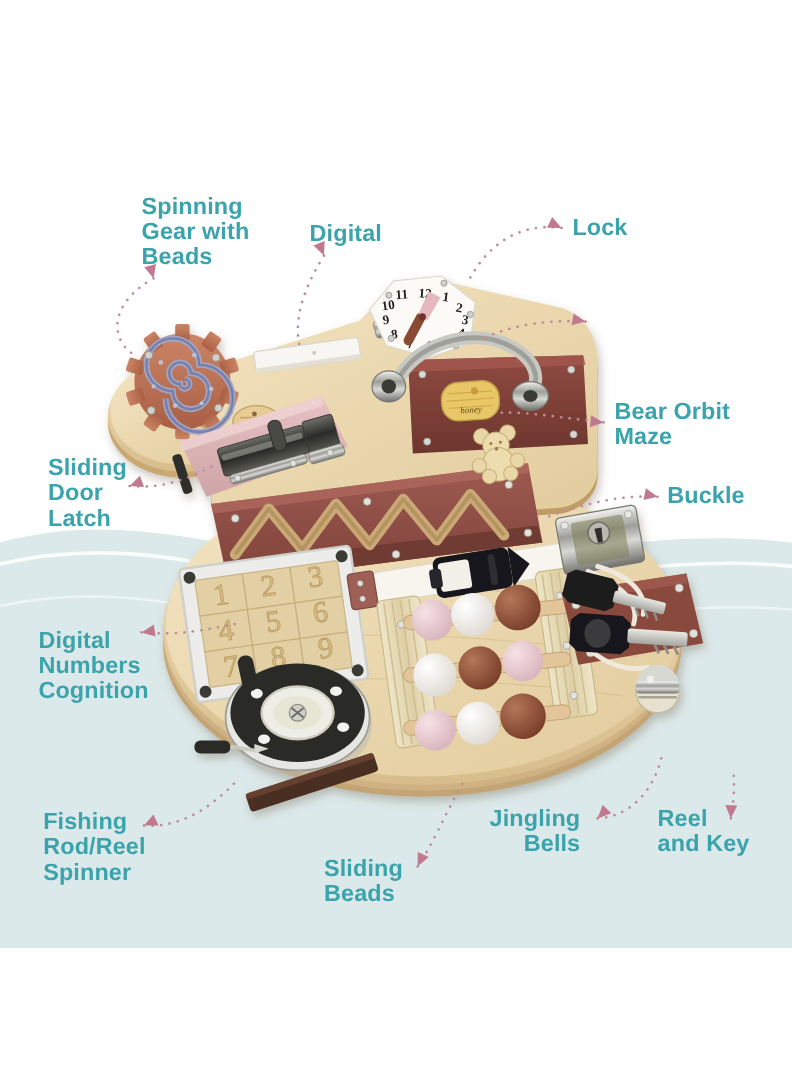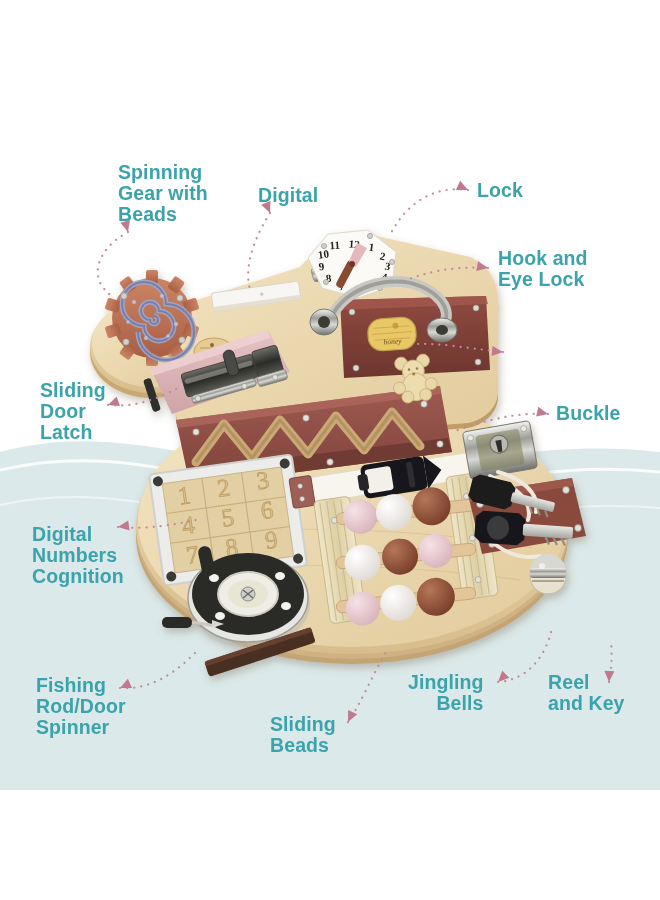--- a/index.html
+++ b/index.html
@@ -502,31 +502,31 @@
         <path d="M0,0 L-11,-5 L-11,5 Z" transform="translate(498,682) rotate(135)"></path>
         <path d="M0,0 L-11,-5 L-11,5 Z" transform="translate(609,682) rotate(92)"></path>
       </g>
   </svg>
 
   <div class="label" style="left:118px;top:162px;">Spinning
 Gear with
 Beads</div>
   <div class="label" style="left:258px;top:185px;">Digital</div>
   <div class="label" style="left:477px;top:180px;">Lock</div>
-  <div class="label" style="left:498px;top:248px;">Hook and
-Eye Lock</div>
+  <div class="label" style="left:512px;top:333px;">Bear Orbit
+Maze</div>
   <div class="label" style="left:556px;top:403px;">Buckle</div>
   <div class="label" style="left:40px;top:380px;">Sliding
 Door
 Latch</div>
   <div class="label" style="left:32px;top:524px;">Digital
 Numbers
 Cognition</div>
   <div class="label" style="left:36px;top:675px;">Fishing
-Rod/Door
+Rod/Reel
 Spinner</div>
   <div class="label" style="left:270px;top:714px;">Sliding
 Beads</div>
   <div class="label" style="left:408px;top:672px;text-align:right;">Jingling
 Bells</div>
   <div class="label" style="left:548px;top:672px;">Reel
 and Key</div>
 
 </div>
 

